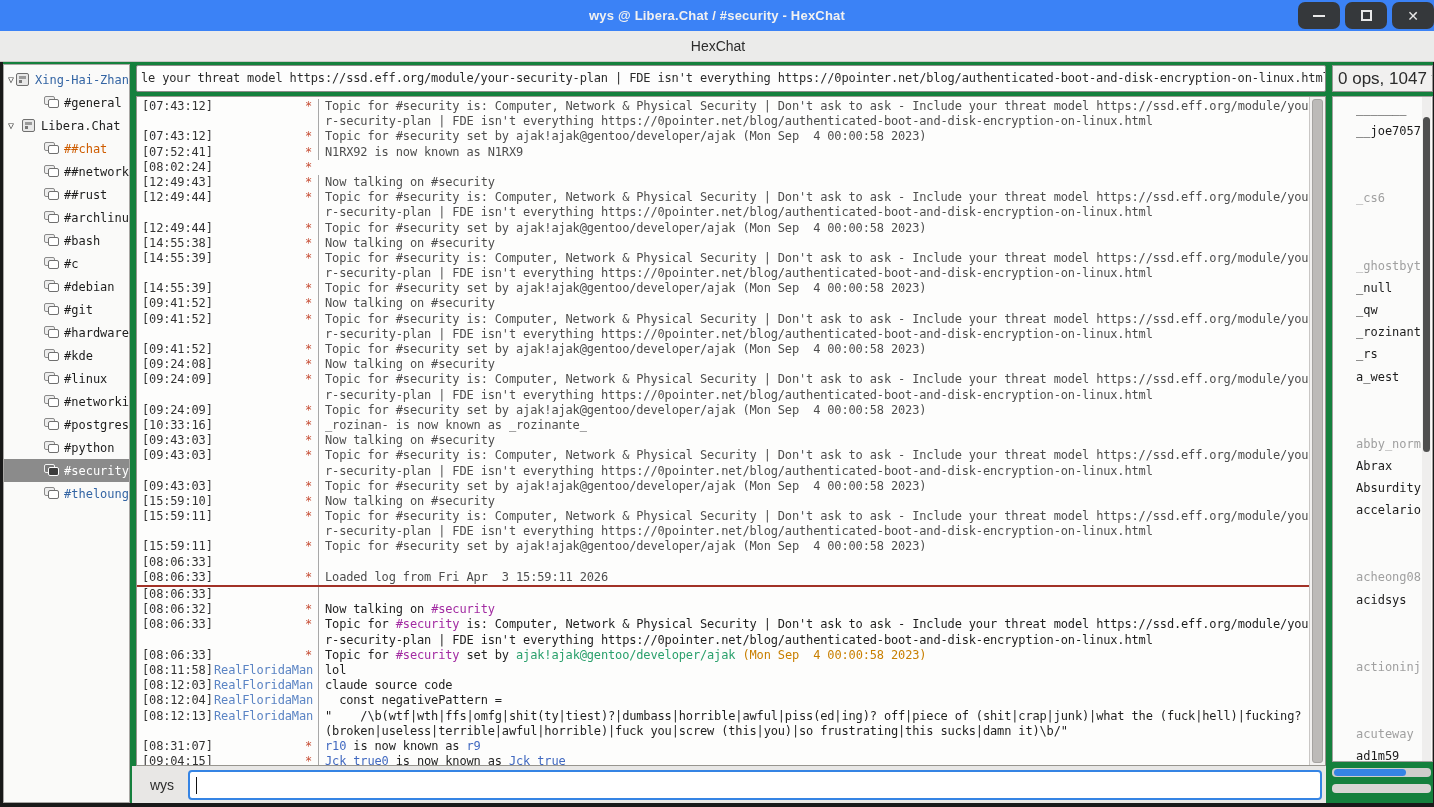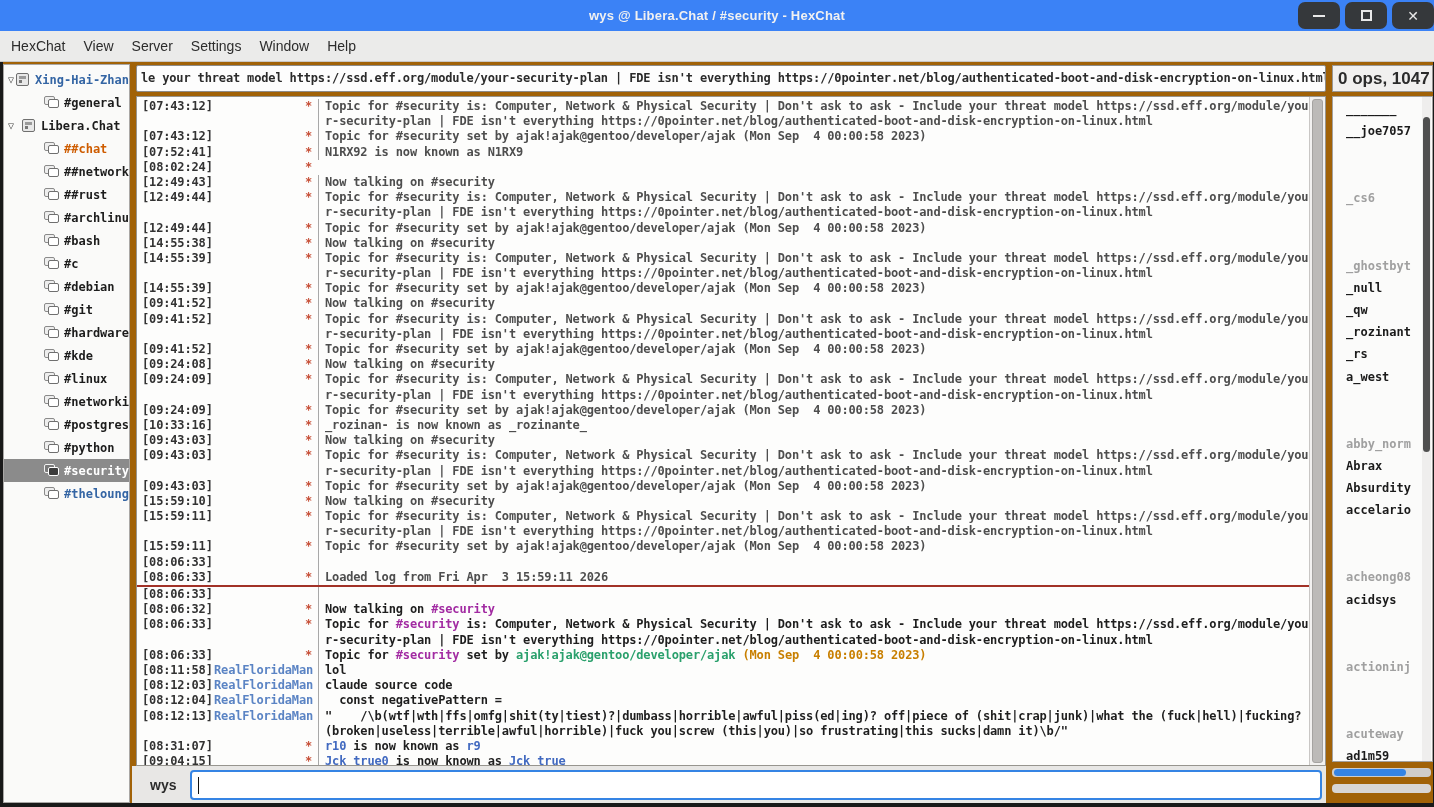--- a/index.html
+++ b/index.html
@@ -15,26 +15,26 @@
   .wbtn { width:42px; height:27px; background:#35383b; border-radius:7px;
           margin-left:5px; display:flex; align-items:center; justify-content:center;
           color:#e8e8e8; }
   .min-glyph { width:12px; height:2px; background:#e8e8e8; display:inline-block; }
   .max-glyph { width:11px; height:11px; border:2px solid #e8e8e8; display:inline-block; }
   .close-glyph::before { content:"✕"; font-size:14px; }
 
   
   .menubar { position:absolute; left:0; top:31px; width:1434px; height:31px;
              background:#ebebea; border-bottom:1px solid #c9c7c5;
-             display:flex; align-items:center; padding-left:2px; }
+             display:flex; align-items:center; padding-left:2px;flex-direction:column; }
   .menu-item { font-size:14px; color:#2c2c2c; padding:0 9px; line-height:30px; }
 
   
   .content { position:absolute; left:0; top:62px; width:1434px; height:745px; background:#191919; }
-  .content-inner { position:absolute; left:3px; top:0; right:1px; bottom:4px; background:#a16207;font-weight:bold; }
+  .content-inner { position:absolute; left:3px; top:0; right:1px; bottom:4px; background:#15803d; }
 
   
   .tree { position:absolute; left:0; top:2px; width:127px; bottom:0;
           background:#fafaf9; border:1px solid #a9a7a5; overflow:hidden;
           font-family:"DejaVu Sans Mono", monospace; font-size:12px; padding-top:3px; }
   .tree-row { height:23px; display:flex; align-items:center; white-space:nowrap; overflow:hidden; }
   .tree-row.server { padding-left:4px; color:#1c1c1c; }
   .tree-row.channel { padding-left:40px; color:#1c1c1c; }
   .tree-row.blue { color:#3465a4; }
   .tree-row.orange { color:#ce5c00; }
@@ -89,21 +89,21 @@
   .chat-vscroll { position:absolute; right:0; top:0; bottom:0; width:16px;
                   background:#f2f1f0; border-left:1px solid #c9c7c5; }
   .chat-vscroll .thumb { position:absolute; left:2px; right:2px; top:2px; bottom:2px;
                          background:#bcbab8; border:1px solid #a5a3a1; border-radius:3px; }
 
   
   .users { position:absolute; left:1329px; top:34px; right:0; height:666px;
            background:#fbfbfa; border:1px solid #a3a19f; overflow:hidden;
            font-family:"DejaVu Sans Mono", monospace; font-size:12px; color:#1b1b1b;
            padding-top:1px; }
-  .urow { height:22.2px; line-height:22.2px; padding-left:13px; white-space:pre; overflow:hidden; }
+  .urow { height:22.2px; line-height:22.2px; padding-left:23px; white-space:pre; overflow:hidden; }
   .urow.away { color:#a0a0a0;margin-top:45px; }
   .users-vscroll { position:absolute; right:1px; top:1px; bottom:1px; width:9px;
                    background:#efeeed; }
   .users-vscroll .thumb { position:absolute; left:1px; width:7px; top:20px; height:335px;
                           background:#4f4f4f; border-radius:4px; }
   .users-hscroll { position:absolute; left:1329px; top:706px; right:2px; height:9px;
                    background:#cfcdcb; border-radius:4px; }
   .users-hscroll .thumb { position:absolute; left:2px; top:1px; width:72px; height:7px;
                           background:#3584e4; border-radius:4px; }
   .users-hscroll2 { position:absolute; left:1329px; top:722px; right:2px; height:9px;

